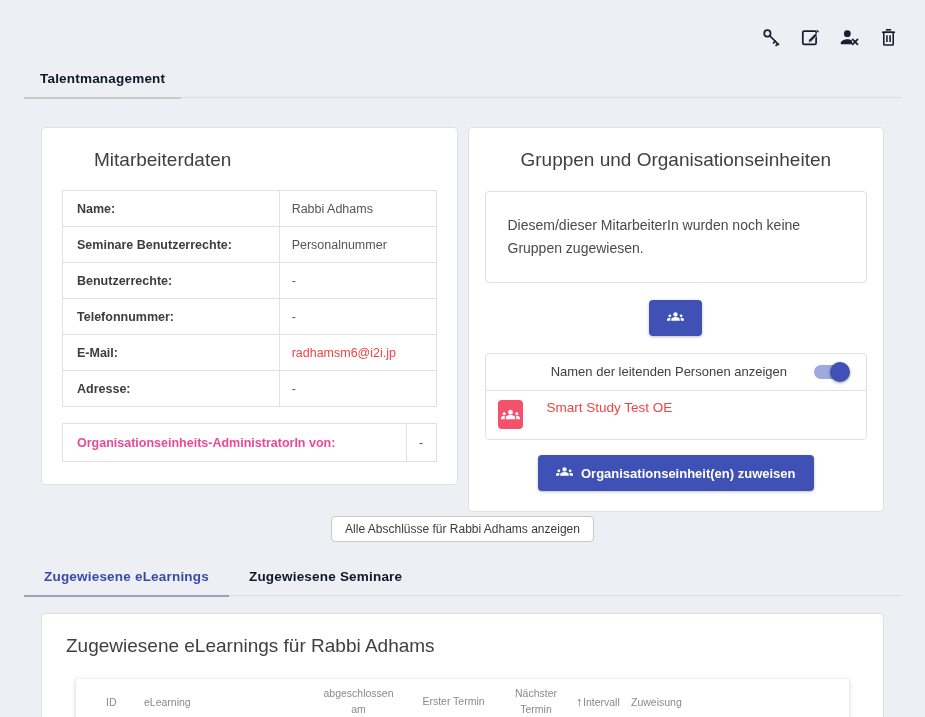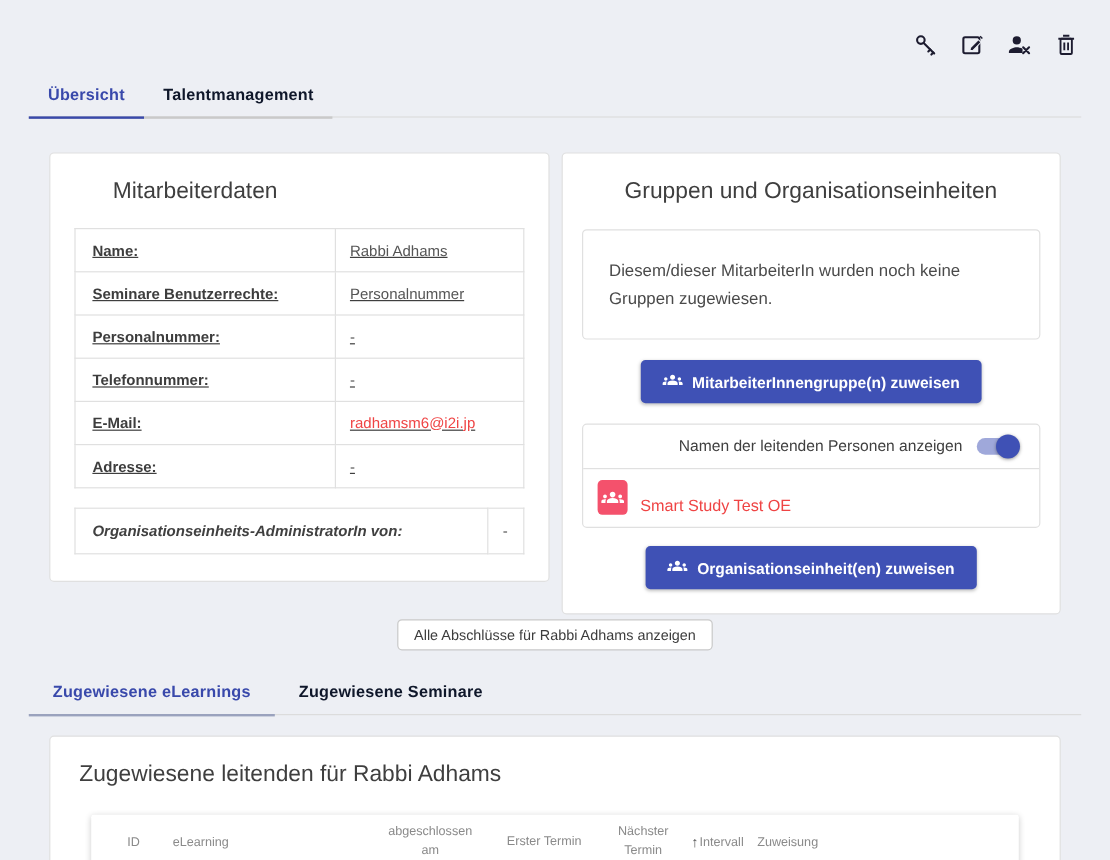--- a/index.html
+++ b/index.html
@@ -25,41 +25,41 @@
   .tab.active { color:#3949ab; }
   .tab.active::after { content:""; position:absolute; left:0; right:0; bottom:-2px; height:2px; background:#3949ab; z-index:2; }
   .tabbar.second .tab.active::after { background:#9aa2bd; }
 
   
   .cards-row { display:flex; gap:10px; margin:29px 41px 0; align-items:flex-start; }
   .card { background:#fff; border:1px solid #e0e0e0; border-radius:4px; flex:1; }
   .card-title { font-size:19px; color:#3f3f3f; padding:21px 22px 17px;margin-left:30px; }
 
   
-  .emp-table { border-collapse:collapse; width:calc(100% - 40px); margin:2px 20px 16px;text-decoration:underline; }
+  .emp-table { border-collapse:collapse; width:calc(100% - 40px); margin:2px 20px 16px; }
   .emp-table td { border:1px solid #e0e0e0; height:36px; font-size:12.5px; padding:0 12px; }
   .emp-table td.lbl { font-weight:bold; color:#3d3d3d; width:58%; padding-left:14px; }
   .emp-table td.val { color:#555; }
   .admin-table { border-collapse:collapse; width:calc(100% - 40px); margin:16px 20px 22px; }
   .admin-table td { border:1px solid #e0e0e0; height:38px; font-size:12.5px; padding:0 12px; }
-  .admin-table td.lbl { font-weight:bold; color:#404040; padding-left:14px;font-style:italic; }
+  .admin-table td.lbl { font-weight:bold; color:#ec4899; padding-left:14px; }
   .admin-table td.val { width:30px; text-align:center; color:#555; }
 
   .link { color:#ef4444; text-decoration:none; cursor:pointer; }
 
   
   .empty-box { border:1px solid #e0e0e0; border-radius:4px; margin:3px 16px 0; padding:22px; font-size:14px; color:#4a4a4a; line-height:1.65; }
   .btn-primary { display:flex; align-items:center; gap:8px; margin:17px auto; background:#3f51b5; color:#fff; border:none; border-radius:4px; padding:8px 18px; font-family:"Liberation Sans",sans-serif; font-size:13px; font-weight:bold; cursor:pointer; box-shadow:0 1px 3px rgba(0,0,0,.25); }
   .btn-primary svg { width:17px; height:17px; }
   .toggle-box { border:1px solid #e0e0e0; border-radius:4px; margin:0 16px; }
-  .toggle-row { display:flex; align-items:center; justify-content:flex-end; gap:12px; padding:10px 16px 11px; border-bottom:1px solid #e0e0e0; }
+  .toggle-row { display:flex; align-items:center; justify-content:flex-end; gap:27px; padding:10px 16px 11px; border-bottom:1px solid #e0e0e0; }
   .toggle-label { font-size:13px; color:#3f3f3f; }
   .switch { width:34px; height:14px; border-radius:7px; background:#9fa8da; position:relative; cursor:pointer; margin-right:2px; }
   .switch .thumb { position:absolute; right:-2px; top:-3px; width:20px; height:20px; border-radius:50%; background:#3f51b5; box-shadow:0 1px 3px rgba(0,0,0,.4); }
-  .ou-row { display:flex; align-items:flex-end; gap:11px; padding:9px 12px 10px; }
+  .ou-row { display:flex; align-items:flex-start; gap:24px; padding:9px 12px 10px; }
   .ou-icon { width:25px; height:29px; border-radius:4px; background:#f4516c; display:flex; align-items:center; justify-content:center; color:#fff; flex:0 0 auto; }
   .ou-icon svg { width:19px; height:19px; }
   .ou-link { font-size:13.5px; }
 
   
   .btn-outline { display:block; margin:4px auto 0; background:#fff; border:1px solid #c9c9c9; border-radius:4px; padding:5px 13px; font-family:"Liberation Sans",sans-serif; font-size:12px; color:#3c3c3c; cursor:pointer; }
 
   
   .bottom-card { background:#fff; border:1px solid #e0e0e0; border-radius:4px; margin:17px 41px 0; height:200px; }
   .bottom-title { font-size:19px; color:#3f3f3f; padding:21px 24px 14px; }
@@ -104,41 +104,40 @@
       <path d="M9 3.2h6"></path>
       <path d="M4.5 6h15"></path>
       <rect x="6.6" y="6" width="10.8" height="14.6" rx="1"></rect>
       <path d="M10.2 9.5v7.6M13.8 9.5v7.6"></path>
     </svg>
   </span>
 </div>
 
 <div class="tabbar">
   <div class="tabstrip bordered">
-    <div class="tab active">Übersicht</div>
     <div class="tab">Talentmanagement</div>
   </div>
 </div>
 
 <div class="cards-row">
 
   <div class="card">
     <div class="card-title">Mitarbeiterdaten</div>
     <table class="emp-table">
       <tbody>
           <tr>
         <td class="lbl">Name:</td>
         <td class="val">Rabbi Adhams</td>
       </tr>
       <tr>
         <td class="lbl">Seminare Benutzerrechte:</td>
         <td class="val">Personalnummer</td>
       </tr>
       <tr>
-        <td class="lbl">Personalnummer:</td>
+        <td class="lbl">Benutzerrechte:</td>
         <td class="val">-</td>
       </tr>
       <tr>
         <td class="lbl">Telefonnummer:</td>
         <td class="val">-</td>
       </tr>
       <tr>
         <td class="lbl">E-Mail:</td>
         <td class="val"><a class="link">radhamsm6@i2i.jp</a></td>
       </tr>
@@ -160,21 +159,20 @@
 
   <div class="card">
     <div class="card-title">Gruppen und Organisationseinheiten</div>
     <div class="empty-box">Diesem/dieser MitarbeiterIn wurden noch keine Gruppen zugewiesen.</div>
     <button class="btn-primary">
       <span>
         <svg viewBox="0 0 24 24" fill="#ffffff">
             <path d="M12 12.75c1.63 0 3.07.39 4.24.9 1.08.48 1.76 1.56 1.76 2.73V18H6v-1.61c0-1.18.68-2.26 1.76-2.73 1.17-.52 2.61-.91 4.24-.91zM4 13c1.1 0 2-.9 2-2s-.9-2-2-2-2 .9-2 2 .9 2 2 2zm1.13 1.1c-.37-.06-.74-.1-1.13-.1-.99 0-1.93.21-2.78.58C.48 14.9 0 15.62 0 16.43V18h4.5v-1.61c0-.83.23-1.61.63-2.29zM20 13c1.1 0 2-.9 2-2s-.9-2-2-2-2 .9-2 2 .9 2 2 2zm4 3.43c0-.81-.48-1.53-1.22-1.85-.85-.37-1.79-.58-2.78-.58-.39 0-.76.04-1.13.1.4.68.63 1.46.63 2.29V18H24v-1.57zM12 6c1.66 0 3 1.34 3 3s-1.34 3-3 3-3-1.34-3-3 1.34-3 3-3z"></path>
           </svg>
       </span>
-      <span>MitarbeiterInnengruppe(n) zuweisen</span>
     </button>
     <div class="toggle-box">
       <div class="toggle-row">
         <span class="toggle-label">Namen der leitenden Personen anzeigen</span>
         <span class="switch">
             <span class="thumb"></span>
           </span>
       </div>
       <div class="ou-row">
         <span class="ou-icon">
@@ -199,21 +197,21 @@
 <button class="btn-outline">Alle Abschlüsse für Rabbi Adhams anzeigen</button>
 
 <div class="tabbar second">
   <div class="tabstrip">
     <div class="tab active">Zugewiesene eLearnings</div>
     <div class="tab">Zugewiesene Seminare</div>
   </div>
 </div>
 
 <div class="bottom-card">
-  <div class="bottom-title">Zugewiesene leitenden für Rabbi Adhams</div>
+  <div class="bottom-title">Zugewiesene eLearnings für Rabbi Adhams</div>
   <div class="table-panel">
     <div class="thead">
       <div class="c-thumb"></div>
       <div class="c-id">ID</div>
       <div class="c-name">eLearning</div>
       <div class="c-comp">abgeschlossen am</div>
       <div class="c-first">Erster Termin</div>
       <div class="c-next">Nächster Termin</div>
       <div class="c-int">
         <span class="sort-arrow">↑</span>

